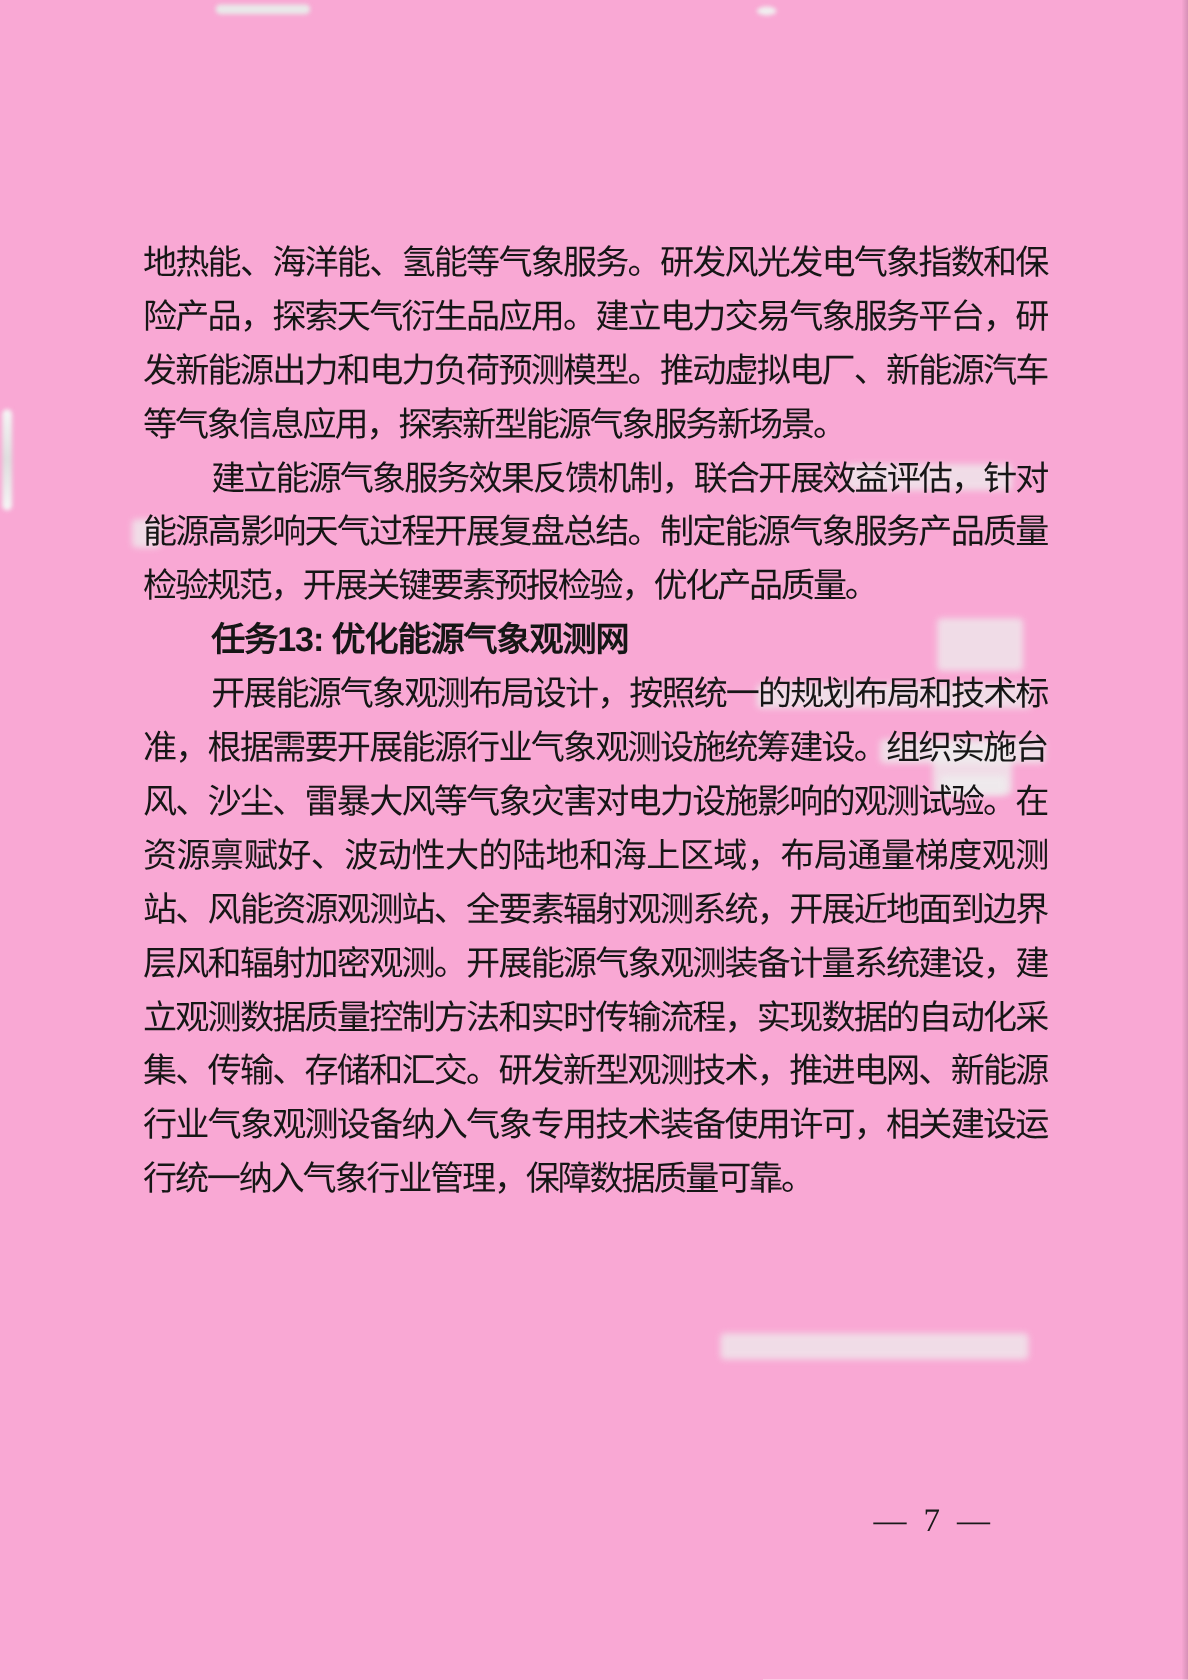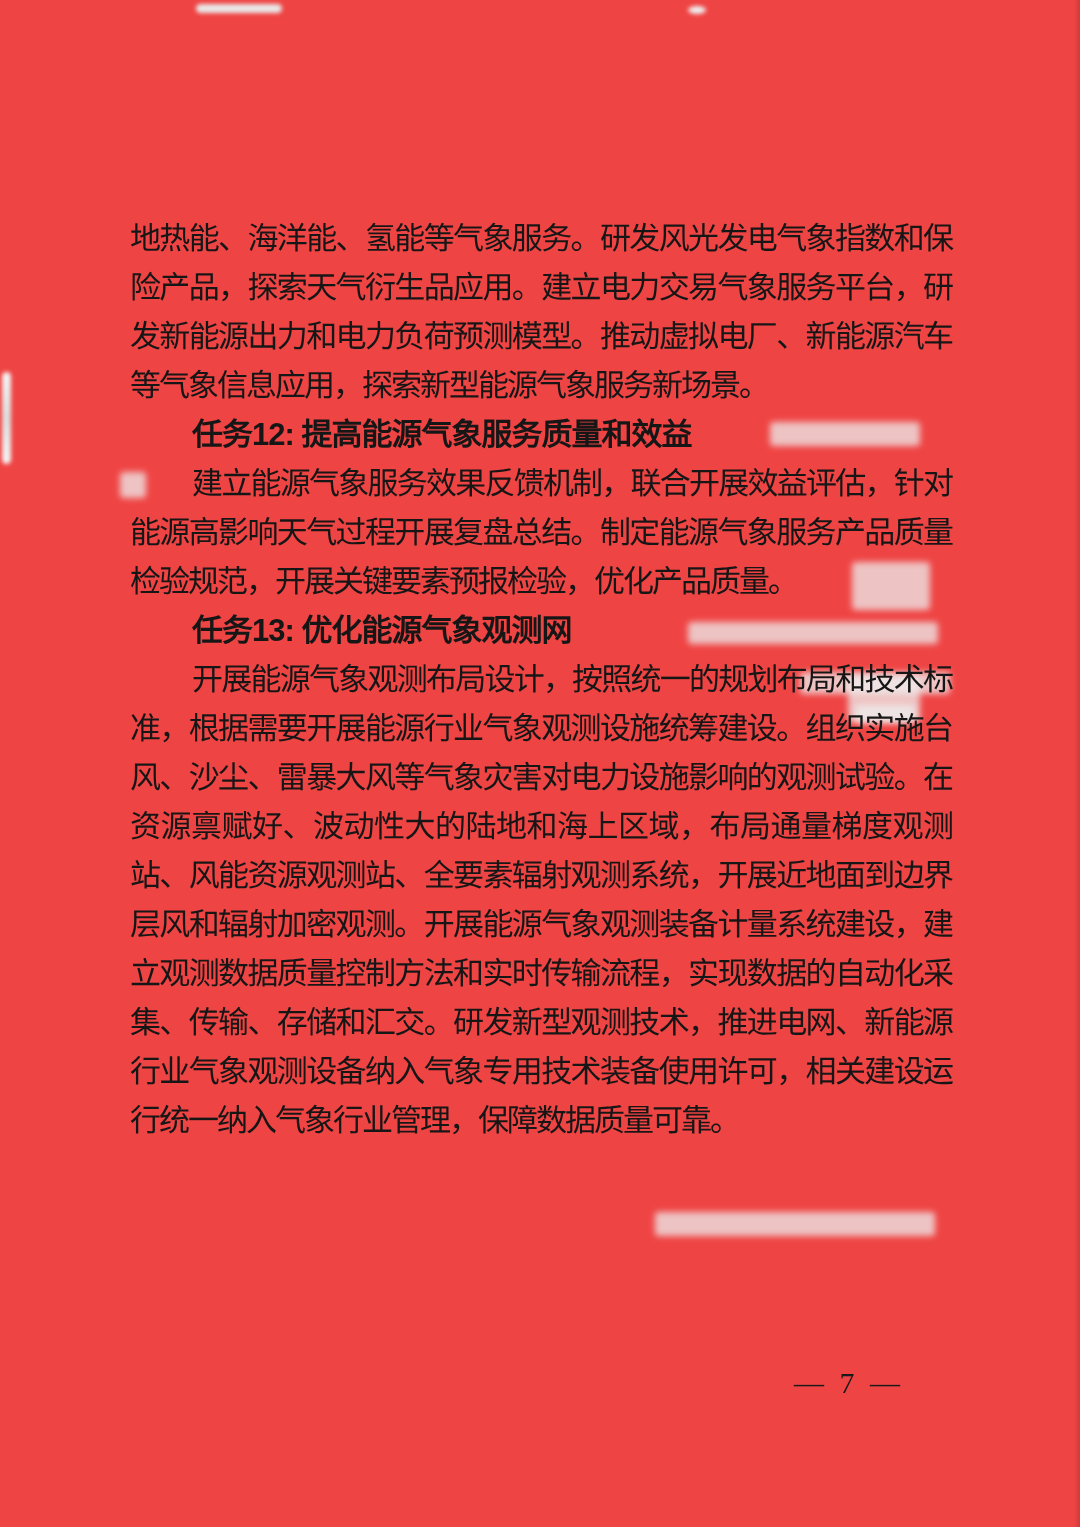--- a/index.html
+++ b/index.html
@@ -10,21 +10,21 @@
     width: 1080px;
     height: 1527px;
     position: relative;
     overflow: hidden;
     background: #fdfdfd;
     font-family: "Liberation Serif", serif;
   }
   .page {
     position: absolute;
     inset: 0;
-    background: #ef4444;
+    background: #f9a8d4;
   }
   .content {
     position: absolute;
     left: 130px;
     top: 214px;
     width: 822px;
     font-size: 31px;
     letter-spacing: -2px;
     line-height: 49px;
     color: #161616;
@@ -122,20 +122,19 @@
   <div class="artifact ghost ghost-3"></div>
   <div class="artifact ghost ghost-4"></div>
   <div class="artifact ghost ghost-5"></div>
   <div class="artifact ghost ghost-6"></div>
   <div class="artifact ghost ghost-7"></div>
   <div class="artifact ghost ghost-8"></div>
   <div class="artifact right-edge-shadow"></div>
 
   <main class="content">
     <p class="body">地热能、海洋能、氢能等气象服务。研发风光发电气象指数和保险产品，探索天气衍生品应用。建立电力交易气象服务平台，研发新能源出力和电力负荷预测模型。推动虚拟电厂、新能源汽车等气象信息应用，探索新型能源气象服务新场景。</p>
-    <p class="heading">任务12: 提高能源气象服务质量和效益</p>
     <p class="body indent">建立能源气象服务效果反馈机制，联合开展效益评估，针对能源高影响天气过程开展复盘总结。制定能源气象服务产品质量检验规范，开展关键要素预报检验，优化产品质量。</p>
     <p class="heading">任务13: 优化能源气象观测网</p>
     <p class="body indent">开展能源气象观测布局设计，按照统一的规划布局和技术标准，根据需要开展能源行业气象观测设施统筹建设。组织实施台风、沙尘、雷暴大风等气象灾害对电力设施影响的观测试验。在资源禀赋好、波动性大的陆地和海上区域，布局通量梯度观测站、风能资源观测站、全要素辐射观测系统，开展近地面到边界层风和辐射加密观测。开展能源气象观测装备计量系统建设，建立观测数据质量控制方法和实时传输流程，实现数据的自动化采集、传输、存储和汇交。研发新型观测技术，推进电网、新能源行业气象观测设备纳入气象专用技术装备使用许可，相关建设运行统一纳入气象行业管理，保障数据质量可靠。</p>
   </main>
 
   <div class="footer">— 7 —</div>
 </div>
 
 </body></html>

